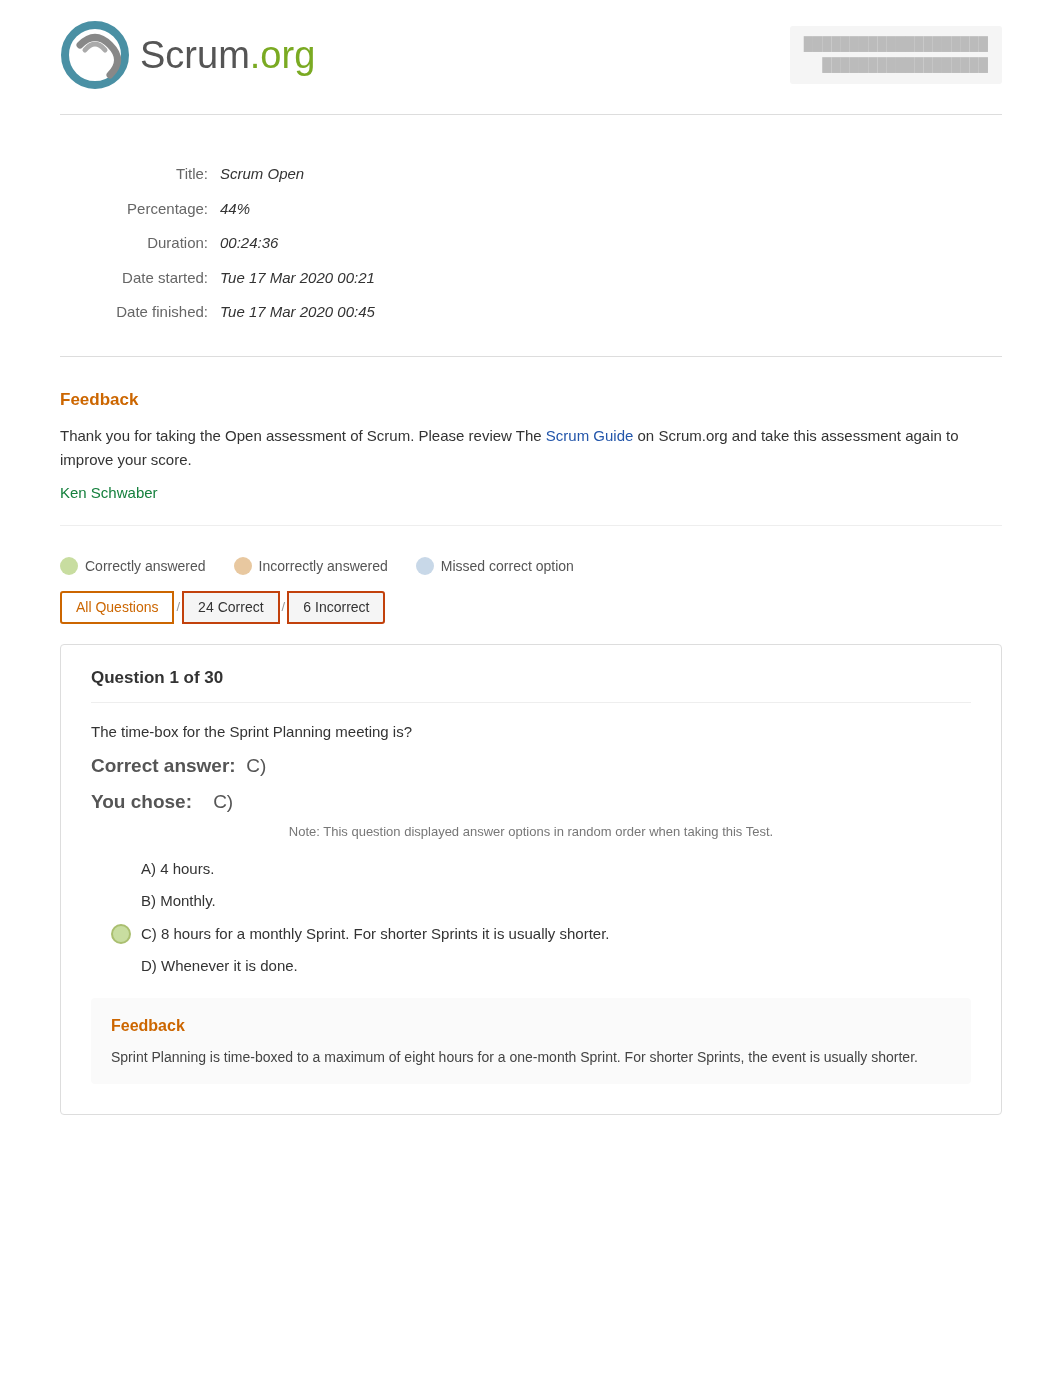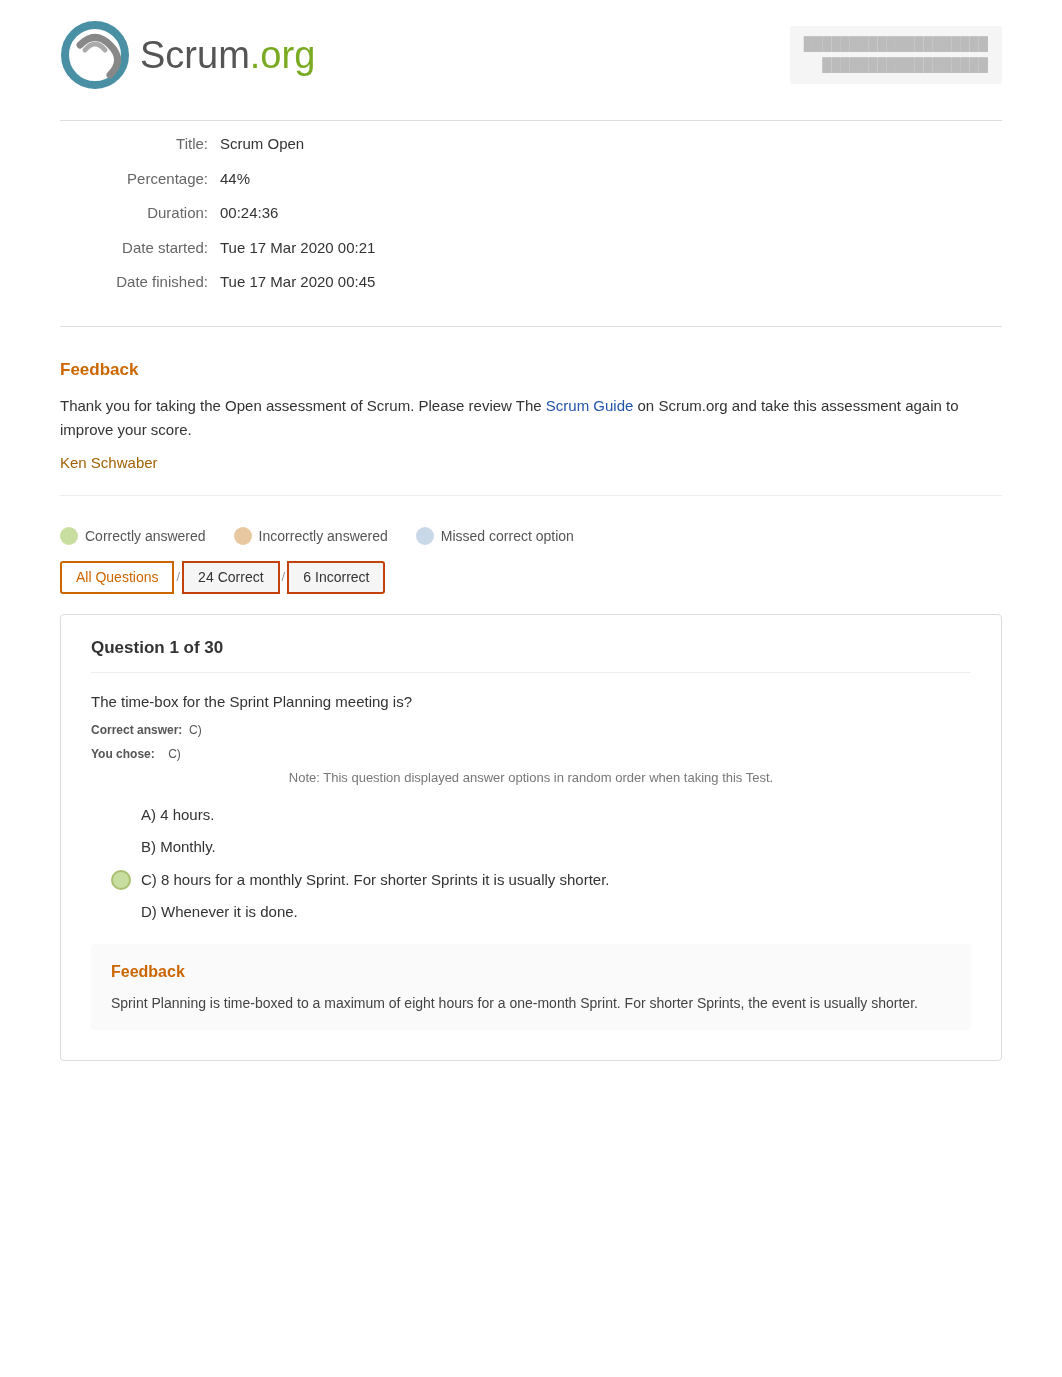--- a/index.html
+++ b/index.html
@@ -14,23 +14,23 @@
       max-width: 1062px;
       margin: 0 auto;
       padding: 0 60px 60px 60px;
     }
 
     
     .header {
       display: flex;
       justify-content: space-between;
       align-items: center;
-      padding: 20px 0 30px 0;
+      padding: 20px 0 24px 0;
       border-bottom: 1px solid #ddd;
-      margin-bottom: 12px;
+      margin-bottom: 48px;
     }
     .logo-area {
       display: flex;
       align-items: center;
     }
     .logo-icon {
       width: 70px;
       height: 70px;
       margin-right: 10px;
     }
@@ -59,20 +59,21 @@
       text-align: right;
       width: 160px;
       color: #666;
       font-size: 15px;
       padding-right: 12px;
       flex-shrink: 0;
     }
     .info-value {
       color: #333;
       font-size: 15px;
+      font-style: italic;
     }
 
     
     .feedback-section {
       margin-bottom: 30px;
       padding-bottom: 20px;
       border-bottom: 1px solid #eee;
     }
     .feedback-title {
       color: #cc6600;
@@ -85,21 +86,21 @@
       color: #333;
       margin-bottom: 10px;
       line-height: 1.6;
     }
     .feedback-link {
       color: #2255aa;
       text-decoration: none;
     }
     .feedback-author {
       font-size: 15px;
-      color: #a16207;
+      color: #15803d;
       margin-top: 10px;
     }
 
     
     .legend {
       display: flex;
       align-items: center;
       gap: 28px;
       margin-bottom: 14px;
       flex-wrap: wrap;
@@ -173,21 +174,21 @@
       font-size: 15px;
       color: #333;
       margin-bottom: 6px;
     }
     .question-hint {
       font-size: 14px;
       color: #555;
       margin-bottom: 16px;
     }
     .answer-info {
-      font-size: 12px;
+      font-size: 19px;
       color: #555;
       margin-bottom: 4px;
       line-height: 1.7;
     }
     .answer-note {
       font-size: 13px;
       color: #777;
       margin-bottom: 16px;
       text-align: center;
     }

